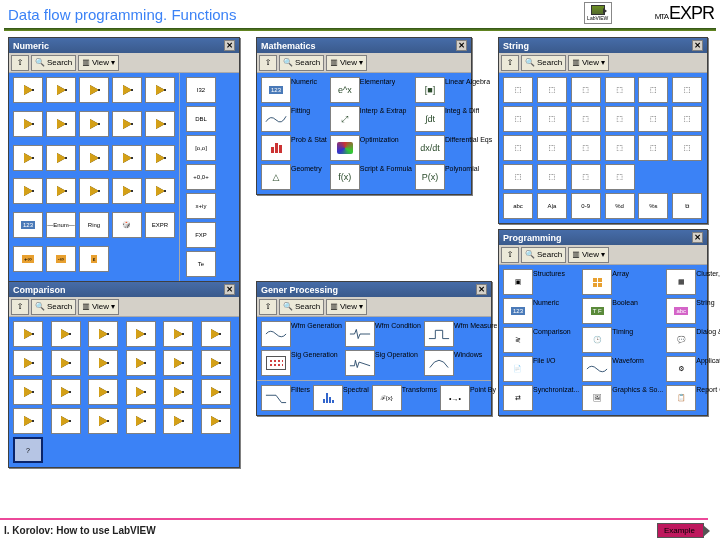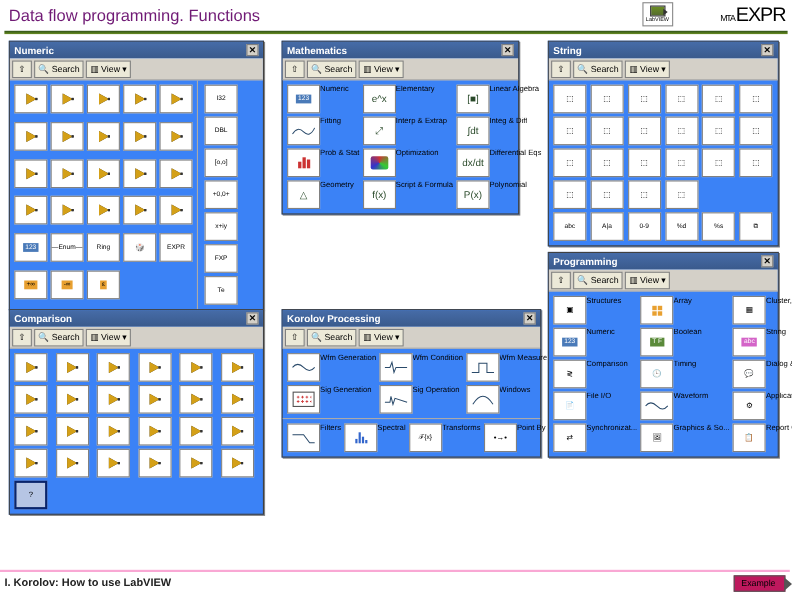--- a/index.html
+++ b/index.html
@@ -1,19 +1,19 @@
 <!DOCTYPE html>
 <html><head>
 <meta charset="utf-8">
 <style>
   * { box-sizing: border-box; margin: 0; padding: 0; }
   body { width: 720px; height: 540px; background: #fff; font-family: Tahoma, Arial, sans-serif; font-size: 9px; position: relative; overflow: hidden; }
   
   .header { height: 28px; display: flex; align-items: center; padding: 0 8px; position: relative; }
-  .header-title { font-size: 15px; color: #701a75; font-weight: 400; }
+  .header-title { font-size: 15px; color: #3b82f6; font-weight: 400; }
   .header-logos { position: absolute; right: 6px; top: 2px; display: flex; gap: 6px; align-items: center; }
   .logo-lv { width: 28px; height: 22px; background: #fff; border: 1px solid #888; display: flex; flex-direction: column; align-items: center; justify-content: center; font-size: 5px; }
   .logo-lv-icon { width: 14px; height: 10px; background: linear-gradient(#6b8e23,#556b2f); border: 1px solid #333; position: relative; }
   .logo-lv-icon::after { content:""; position:absolute; right:-3px; top:2px; width:0; height:0; border-left:4px solid #333; border-top:3px solid transparent; border-bottom:3px solid transparent; }
   .logo-szfki { font-family: "Arial Black", sans-serif; font-size: 18px; letter-spacing: -1px; color: #000; display:flex; align-items:baseline; }
   .logo-szfki .sm { font-size: 8px; margin-right:1px;padding-left:37px; }
   
   .hr { height: 3px; background: linear-gradient(#2d5016,#6b8e23); margin: 0 4px; }
   
   .stage { position: relative; width: 720px; height: 470px; }
@@ -37,21 +37,21 @@
   .cellcol { display: flex; }
   
   .mini { font-size: 6px; text-align: center; line-height: 1; }
   .blue-box { background: #4a7ab8; color:#fff; padding:1px 2px; font-size:6px; }
   .orange-box { background: #e8a030; padding:1px 2px; font-size:6px; }
   .green-box { background: #5a8a3a; color:#fff; padding:1px 2px; font-size:6px; }
   
   .math-ico { font-size: 9px; color: #2a4a2a; }
   .sig-ico { display:block; width:22px; height:14px; }
   
-  .footer { position: absolute; bottom: 0; left: 0; right: 2px; height: 22px; border-top: 2px solid #f9a8d4; display: flex; align-items: center; justify-content: space-between; padding: 0 4px 0 4px; background:#fff; }
+  .footer { position: absolute; bottom: 0; left: 0; right: 12px; height: 22px; border-top: 2px solid #ec4899; display: flex; align-items: center; justify-content: space-between; padding: 0 4px 0 4px; background:#fff; }
   .footer-text { font-size: 10px; font-weight: bold; color: #222; }
   .example-btn { background: #be185d; border: 1px solid #555; font-size: 8px; padding: 2px 8px 2px 6px; position: relative; }
   .example-btn::after { content:""; position:absolute; right:-7px; top:1px; width:0; height:0; border-left:7px solid #555; border-top:6px solid transparent; border-bottom:6px solid transparent; }
   
   svg.wave { stroke:#2a4a6a; fill:none; stroke-width:1; }
   .dotbox { width:20px; height:14px; border:1px solid #555; background:#fff; position:relative; }
   .dotbox::before { content:""; position:absolute; inset:2px; background: radial-gradient(#d04040 1px, transparent 1px); background-size:4px 4px; }
 </style>
 </head>
 <body>
@@ -439,21 +439,21 @@
         <div class="cell empty"></div>
         <div class="cell empty"></div>
         <div class="cell empty"></div>
         <div class="cell empty"></div>
         <div class="cell empty"></div>
     </div>
   </div>
 
   <div class="palette" style="left:256px; top:250px; width:236px;">
     <div class="titlebar">
-      <span>Korolov Processing</span>
+      <span>Gener Processing</span>
       <span class="close">✕</span>
     </div>
     <div class="toolbar">
       <div class="tbtn icon-only">
           <span>⇧</span>
         </div>
       <div class="tbtn">🔍<span>Search</span></div>
       <div class="tbtn">▥<span>View</span>▾</div>
     </div>
     <div class="grid" style="grid-template-columns:repeat(3,1fr);">

